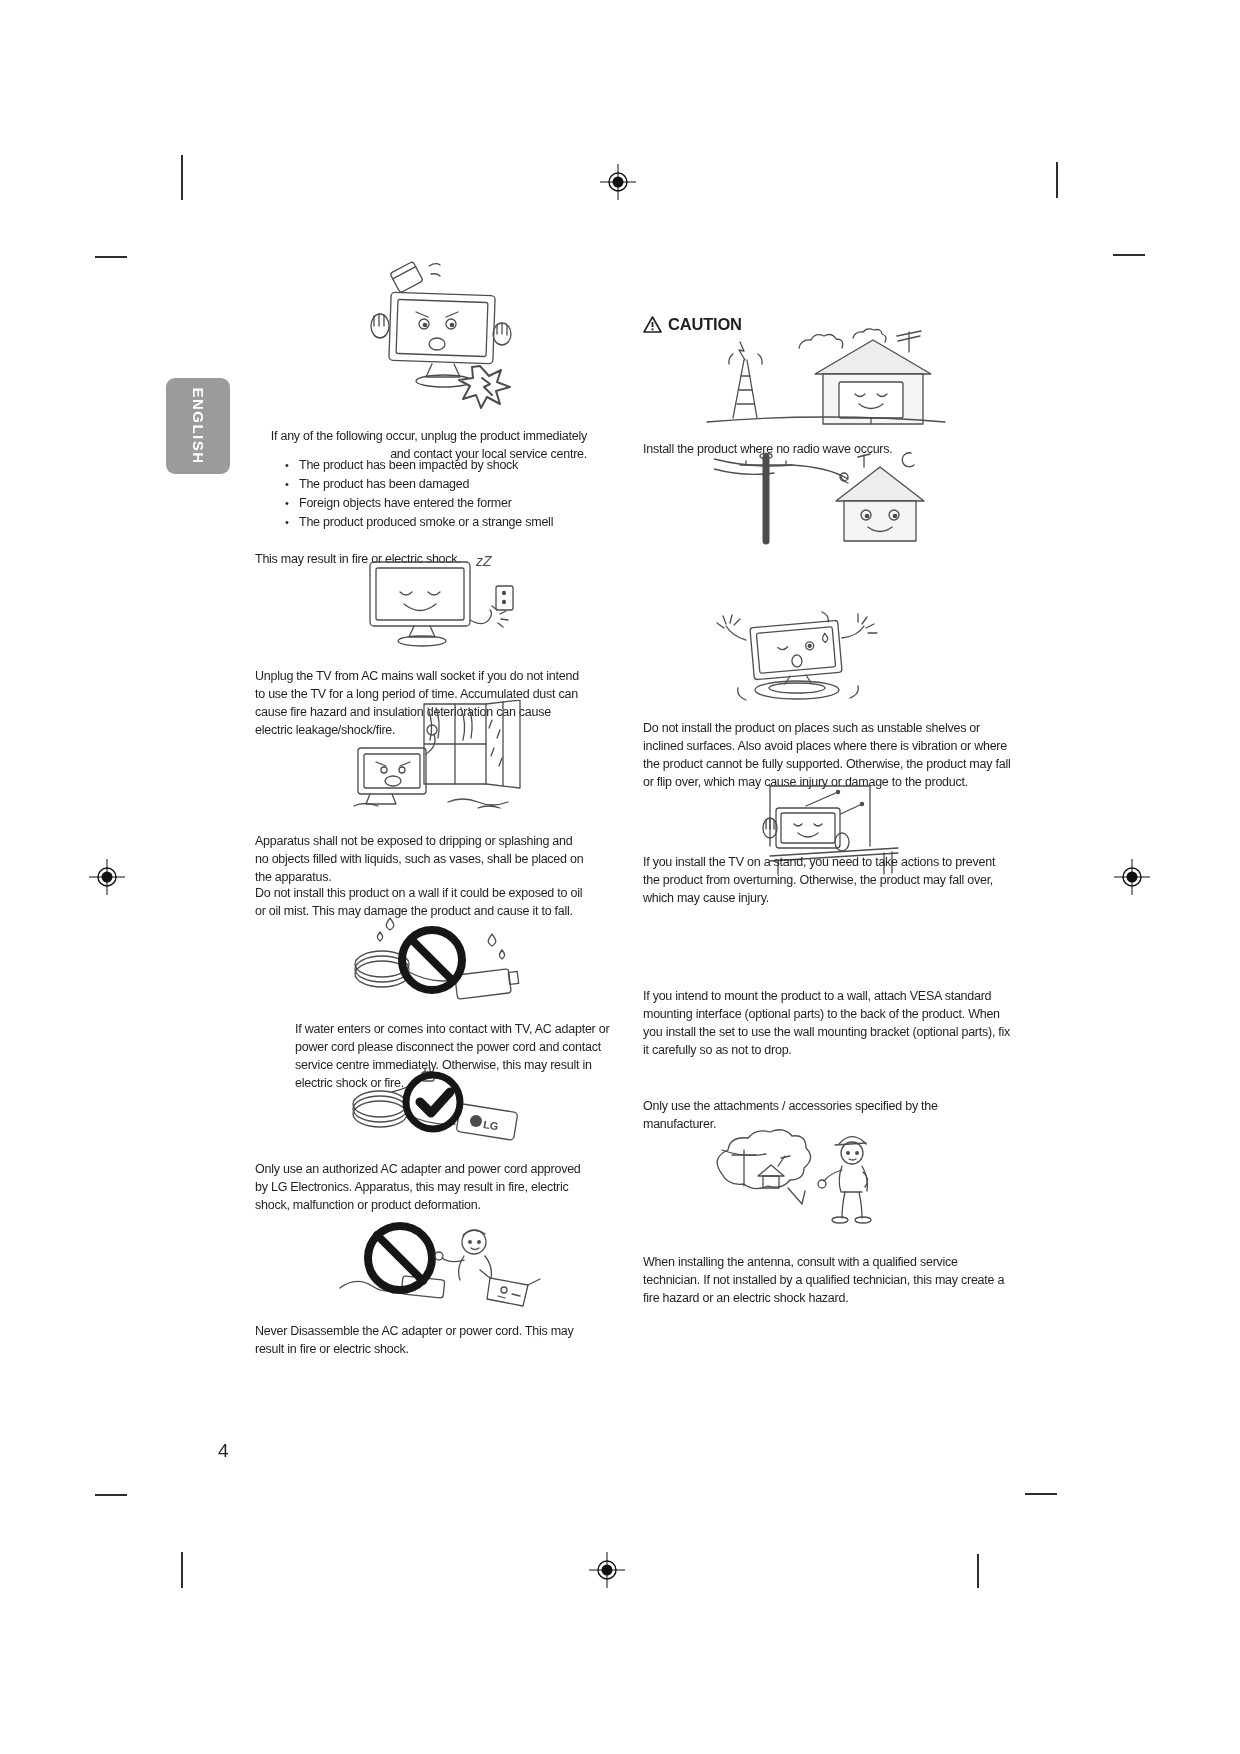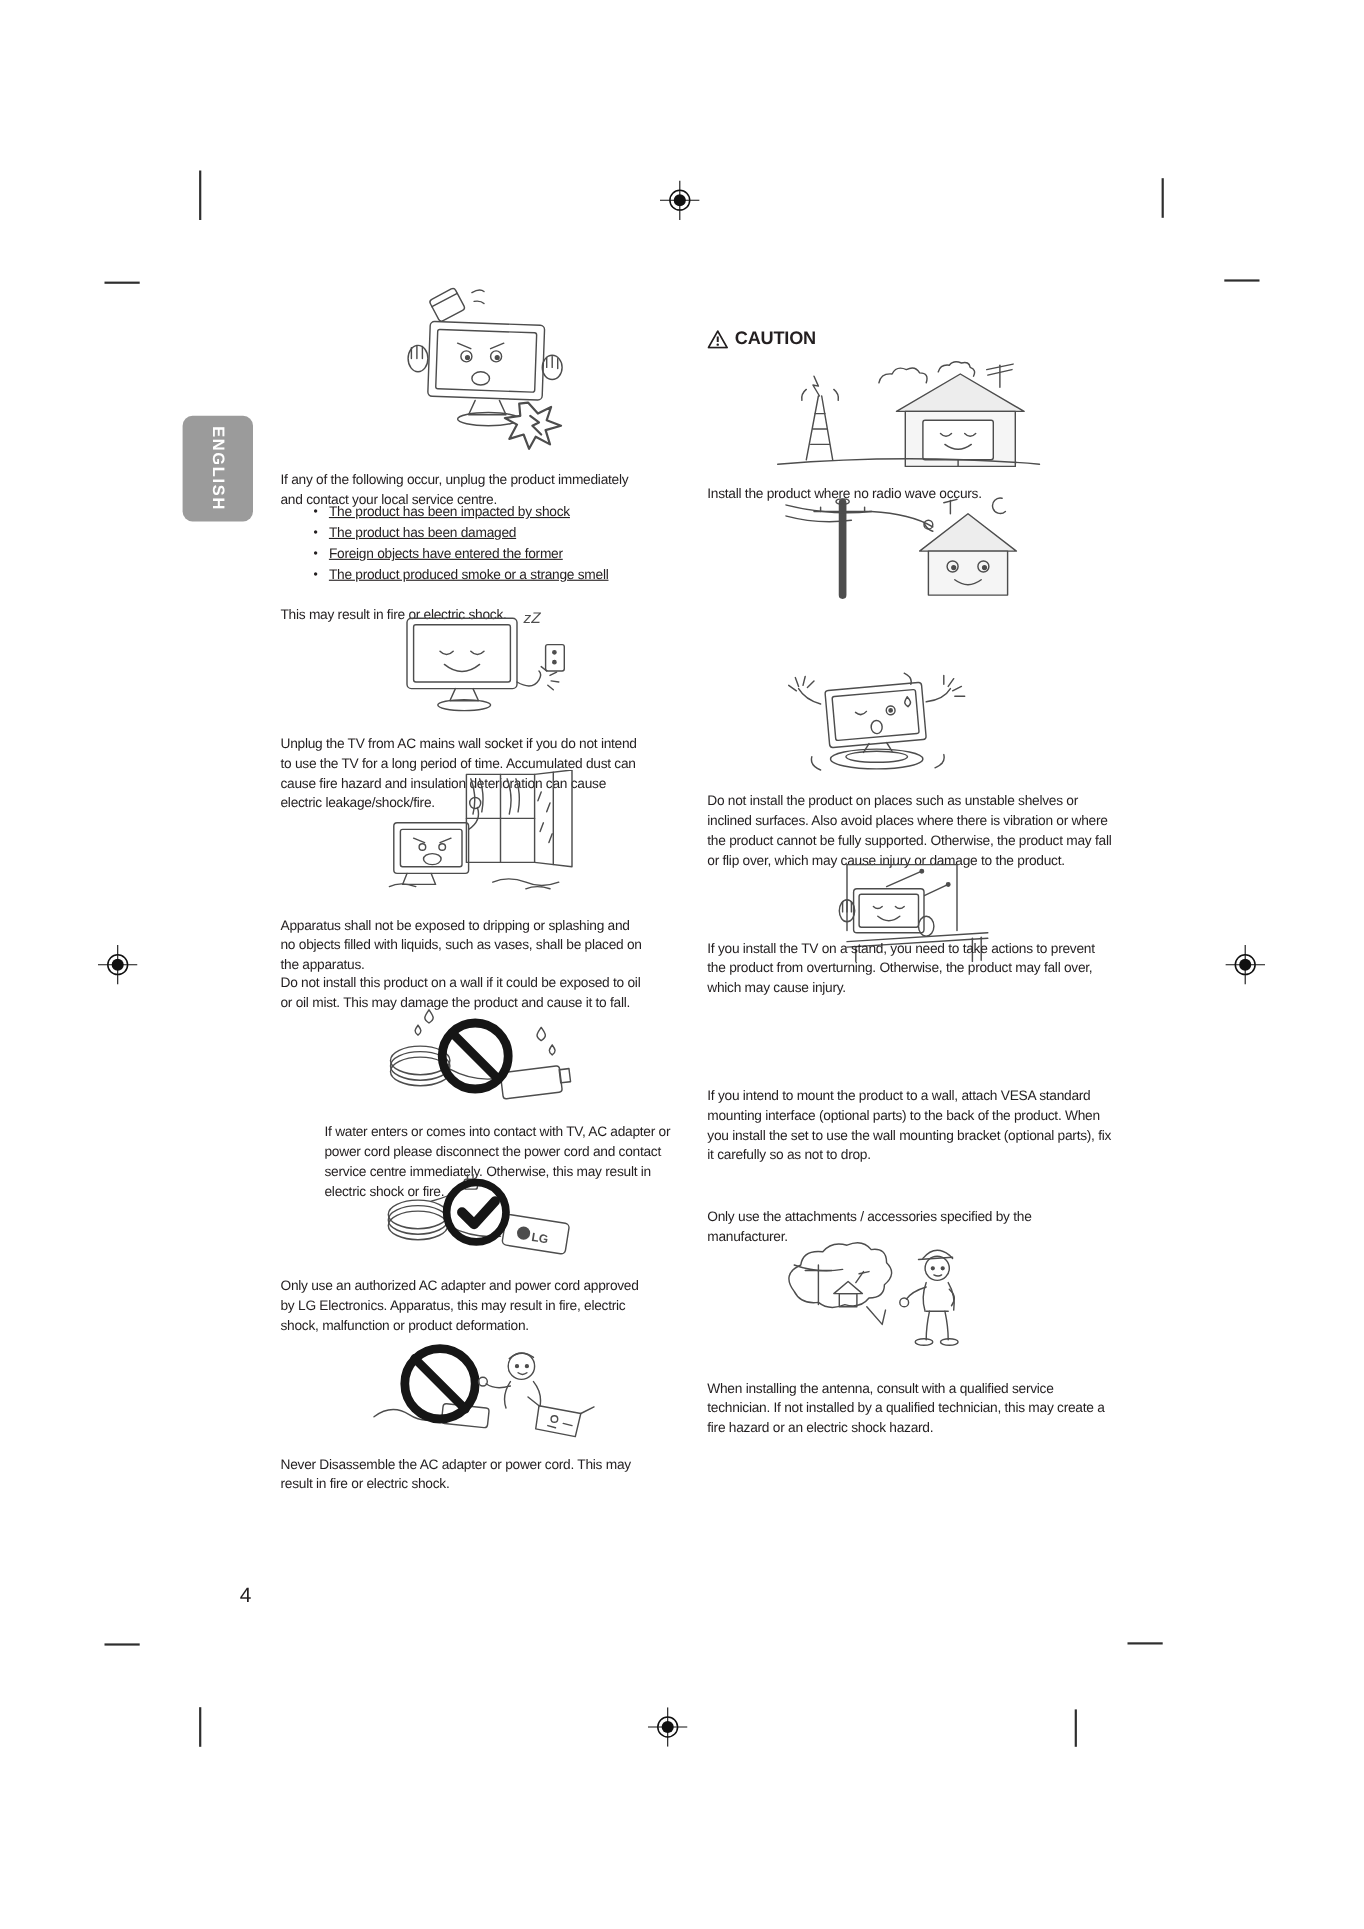--- a/index.html
+++ b/index.html
@@ -1,24 +1,24 @@
 <!DOCTYPE html>
 <html><head>
 <meta charset="utf-8">
 <style>
   html,body{margin:0;padding:0;background:#ffffff;}
   .page{position:relative;width:1240px;height:1754px;background:#fff;overflow:hidden;
         font-family:"Liberation Sans",sans-serif;color:#231f20;}
   .p{position:absolute;font-size:12.5px;letter-spacing:-0.25px;line-height:18px;}
   .colL{left:255px;width:332px;}
   .colR{left:643px;width:370px;}
-  .bullets{position:absolute;left:255px;width:332px;margin:0;padding:0;list-style:none;text-decoration:underline;}
+  .bullets{position:absolute;left:255px;width:332px;margin:0;padding:0;list-style:none;}
   .bullets li{position:relative;padding-left:44px;font-size:12.5px;letter-spacing:-0.25px;line-height:19px;}
   .bullets li::before{content:"\2022";position:absolute;left:30px;top:0;font-size:11px;}
-  .caution{position:absolute;left:643px;top:299px;display:flex;align-items:center;gap:6px;
+  .caution{position:absolute;left:643px;top:315px;display:flex;align-items:center;gap:6px;
            font-weight:bold;font-size:16.5px;letter-spacing:-0.2px;}
   .lang-tab{position:absolute;left:166px;top:378px;width:64px;height:96px;background:#9b9b9b;border-radius:9px;}
   .lang-text{position:absolute;left:50%;top:50%;transform:translate(-50%,-50%) rotate(90deg);
              color:#fff;font-weight:bold;font-size:15px;letter-spacing:1.5px;white-space:nowrap;}
   .pagenum{position:absolute;left:218px;top:1440px;font-size:19px;}
   .illu{position:absolute;}
   svg.illu{stroke:#4d4d4d;fill:none;stroke-width:1.3;stroke-linecap:round;stroke-linejoin:round;}
   .mark{position:absolute;background:#2e2e2e;}
   .reg{position:absolute;width:36px;height:36px;}
 </style>
@@ -83,21 +83,21 @@
     <ellipse cx="48" cy="66" rx="9" ry="12"></ellipse>
       <path d="M42 56 v10 M47 54 v12 M52 55 v11"></path>
     <ellipse cx="170" cy="74" rx="9" ry="11"></ellipse>
       <path d="M165 65 v9 M170 64 v10 M175 66 v9"></path>
     <path d="M100 104 l-6 13 h34 l-6 -13"></path>
       <ellipse cx="112" cy="121" rx="28" ry="6"></ellipse>
     <polygon points="148,106 157,116 169,110 165,122 178,127 164,131 168,144 155,137 149,148 144,135 131,139 138,126 127,120 141,118 140,107" fill="#fff" stroke-width="2"></polygon>
     <path d="M150 118 l8 6 l-6 3 l8 8" stroke-width="2"></path>
   </svg>
 
-  <p class="p colL" style="top:414px;">If any of the following occur, unplug the product immediately and contact your local service centre.</p>
+  <p class="p colL" style="top:414px;text-align:right;">If any of the following occur, unplug the product immediately and contact your local service centre.</p>
 
   <ul class="bullets" style="top:456px;">
     <li>The product has been impacted by shock</li>
     <li>The product has been damaged</li>
     <li>Foreign objects have entered the former</li>
     <li>The product produced smoke or a strange smell</li>
   </ul>
 
   <p class="p colL" style="top:537px;">This may result in fire or electric shock.</p>
 

